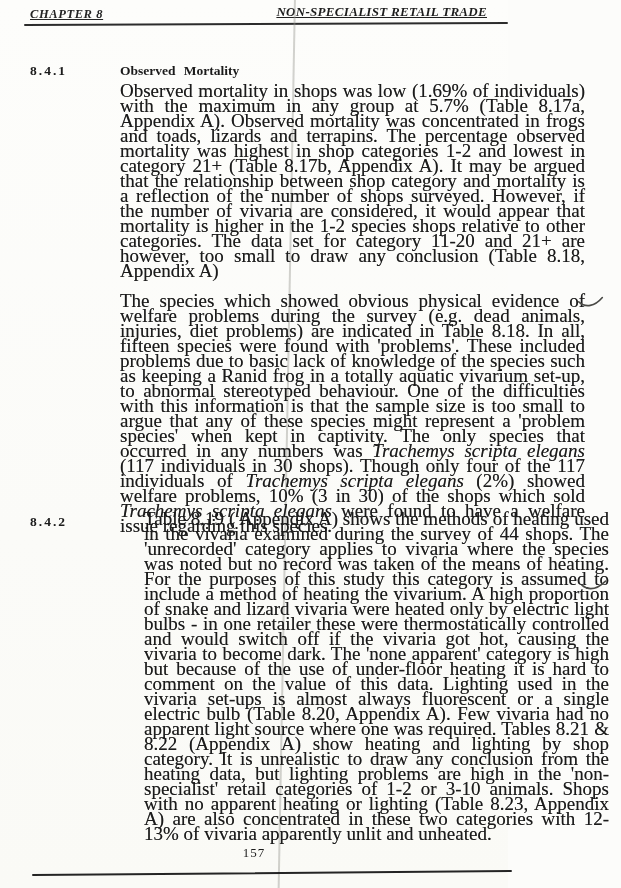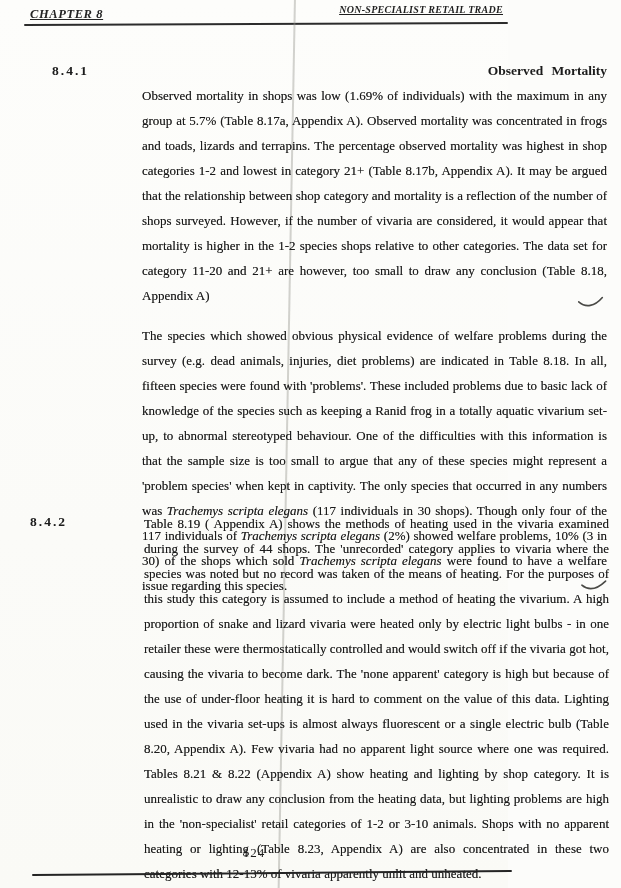--- a/index.html
+++ b/index.html
@@ -19,22 +19,22 @@
 
   
   .header-left {
     position: absolute; left: 30px; top: 7px;
     font-size: 12.5px; font-weight: bold; font-style: italic;
     letter-spacing: 0.6px;
     text-decoration: underline;
     color: #242424;
   }
   .header-right {
-    position: absolute; right: 5px; top: 4px;
-    font-size: 10px; font-weight: bold; font-style: italic;
+    position: absolute; right: 21px; top: 4px;
+    font-size: 13px; font-weight: bold; font-style: italic;
     letter-spacing: 0.3px;
     text-decoration: underline;
     color: #1e1e1e;
   }
   .header-rule {
     position: absolute; left: 24px; right: 0; top: 23px;
     height: 2px; background: #2c2c2c;
     transform: rotate(-0.25deg);
     border-radius: 1px;
   }
@@ -43,43 +43,42 @@
   .crease {
     position: absolute; left: 294px; top: -4px;
     width: 1.5px; height: 900px;
     background: rgba(150,150,143,0.42);
     transform: rotate(1.05deg);
     transform-origin: top center;
   }
 
   
   .sec { position: absolute; left: 0; right: 0; }
-  .sec1 { top: 60px; margin-left: 22px; }
+  .sec1 { top: 60px; }
   .sec2 { top: 511px; padding-left: 24px; }
   .secnum {
     position: absolute; left: 30px; top: 0;
     font-size: 13.5px; font-weight: bold;
     letter-spacing: 2px;
     line-height: 22.4px;
   }
   .secbody {
     margin-left: 120px;
     width: 465px;
   }
   .sectitle {
     margin: 0 0 1px 0;
     font-size: 13.5px; font-weight: bold;
     word-spacing: 5px;
     line-height: 22.4px;
-    text-align: right;
   }
   .secbody p {
     margin: 0 0 15px 0;
-    font-size: 13px;
-    line-height: 25px;
+    font-size: 19px;
+    line-height: 15px;
     text-align: justify;
     text-shadow: 0 0 0.4px rgba(20,20,20,0.55);
   }
   .secbody p em { font-style: italic; }
 
   
   .mark { position: absolute; }
   .mark1 { left: 578px; top: 296px; transform: rotate(-8deg); }
   .mark2 { left: 581px; top: 579px; transform: rotate(-5deg); }
 
@@ -125,17 +124,17 @@
   </section>
 
   <svg class="mark mark1" width="28" height="14" viewBox="0 0 28 14">
     <path d="M1,4 C7,11 16,11 25,3" fill="none" stroke="#4a4a46" stroke-width="1.6" stroke-linecap="round"></path>
   </svg>
   <svg class="mark mark2" width="28" height="14" viewBox="0 0 28 14">
     <path d="M1,5 C7,11 15,11 25,3" fill="none" stroke="#4a4a46" stroke-width="1.6" stroke-linecap="round"></path>
   </svg>
 
   <div class="footer">
-    <span>124</span>
+    <span>157</span>
   </div>
   <div class="footer-rule"></div>
 
 </div>
 
 </body></html>

